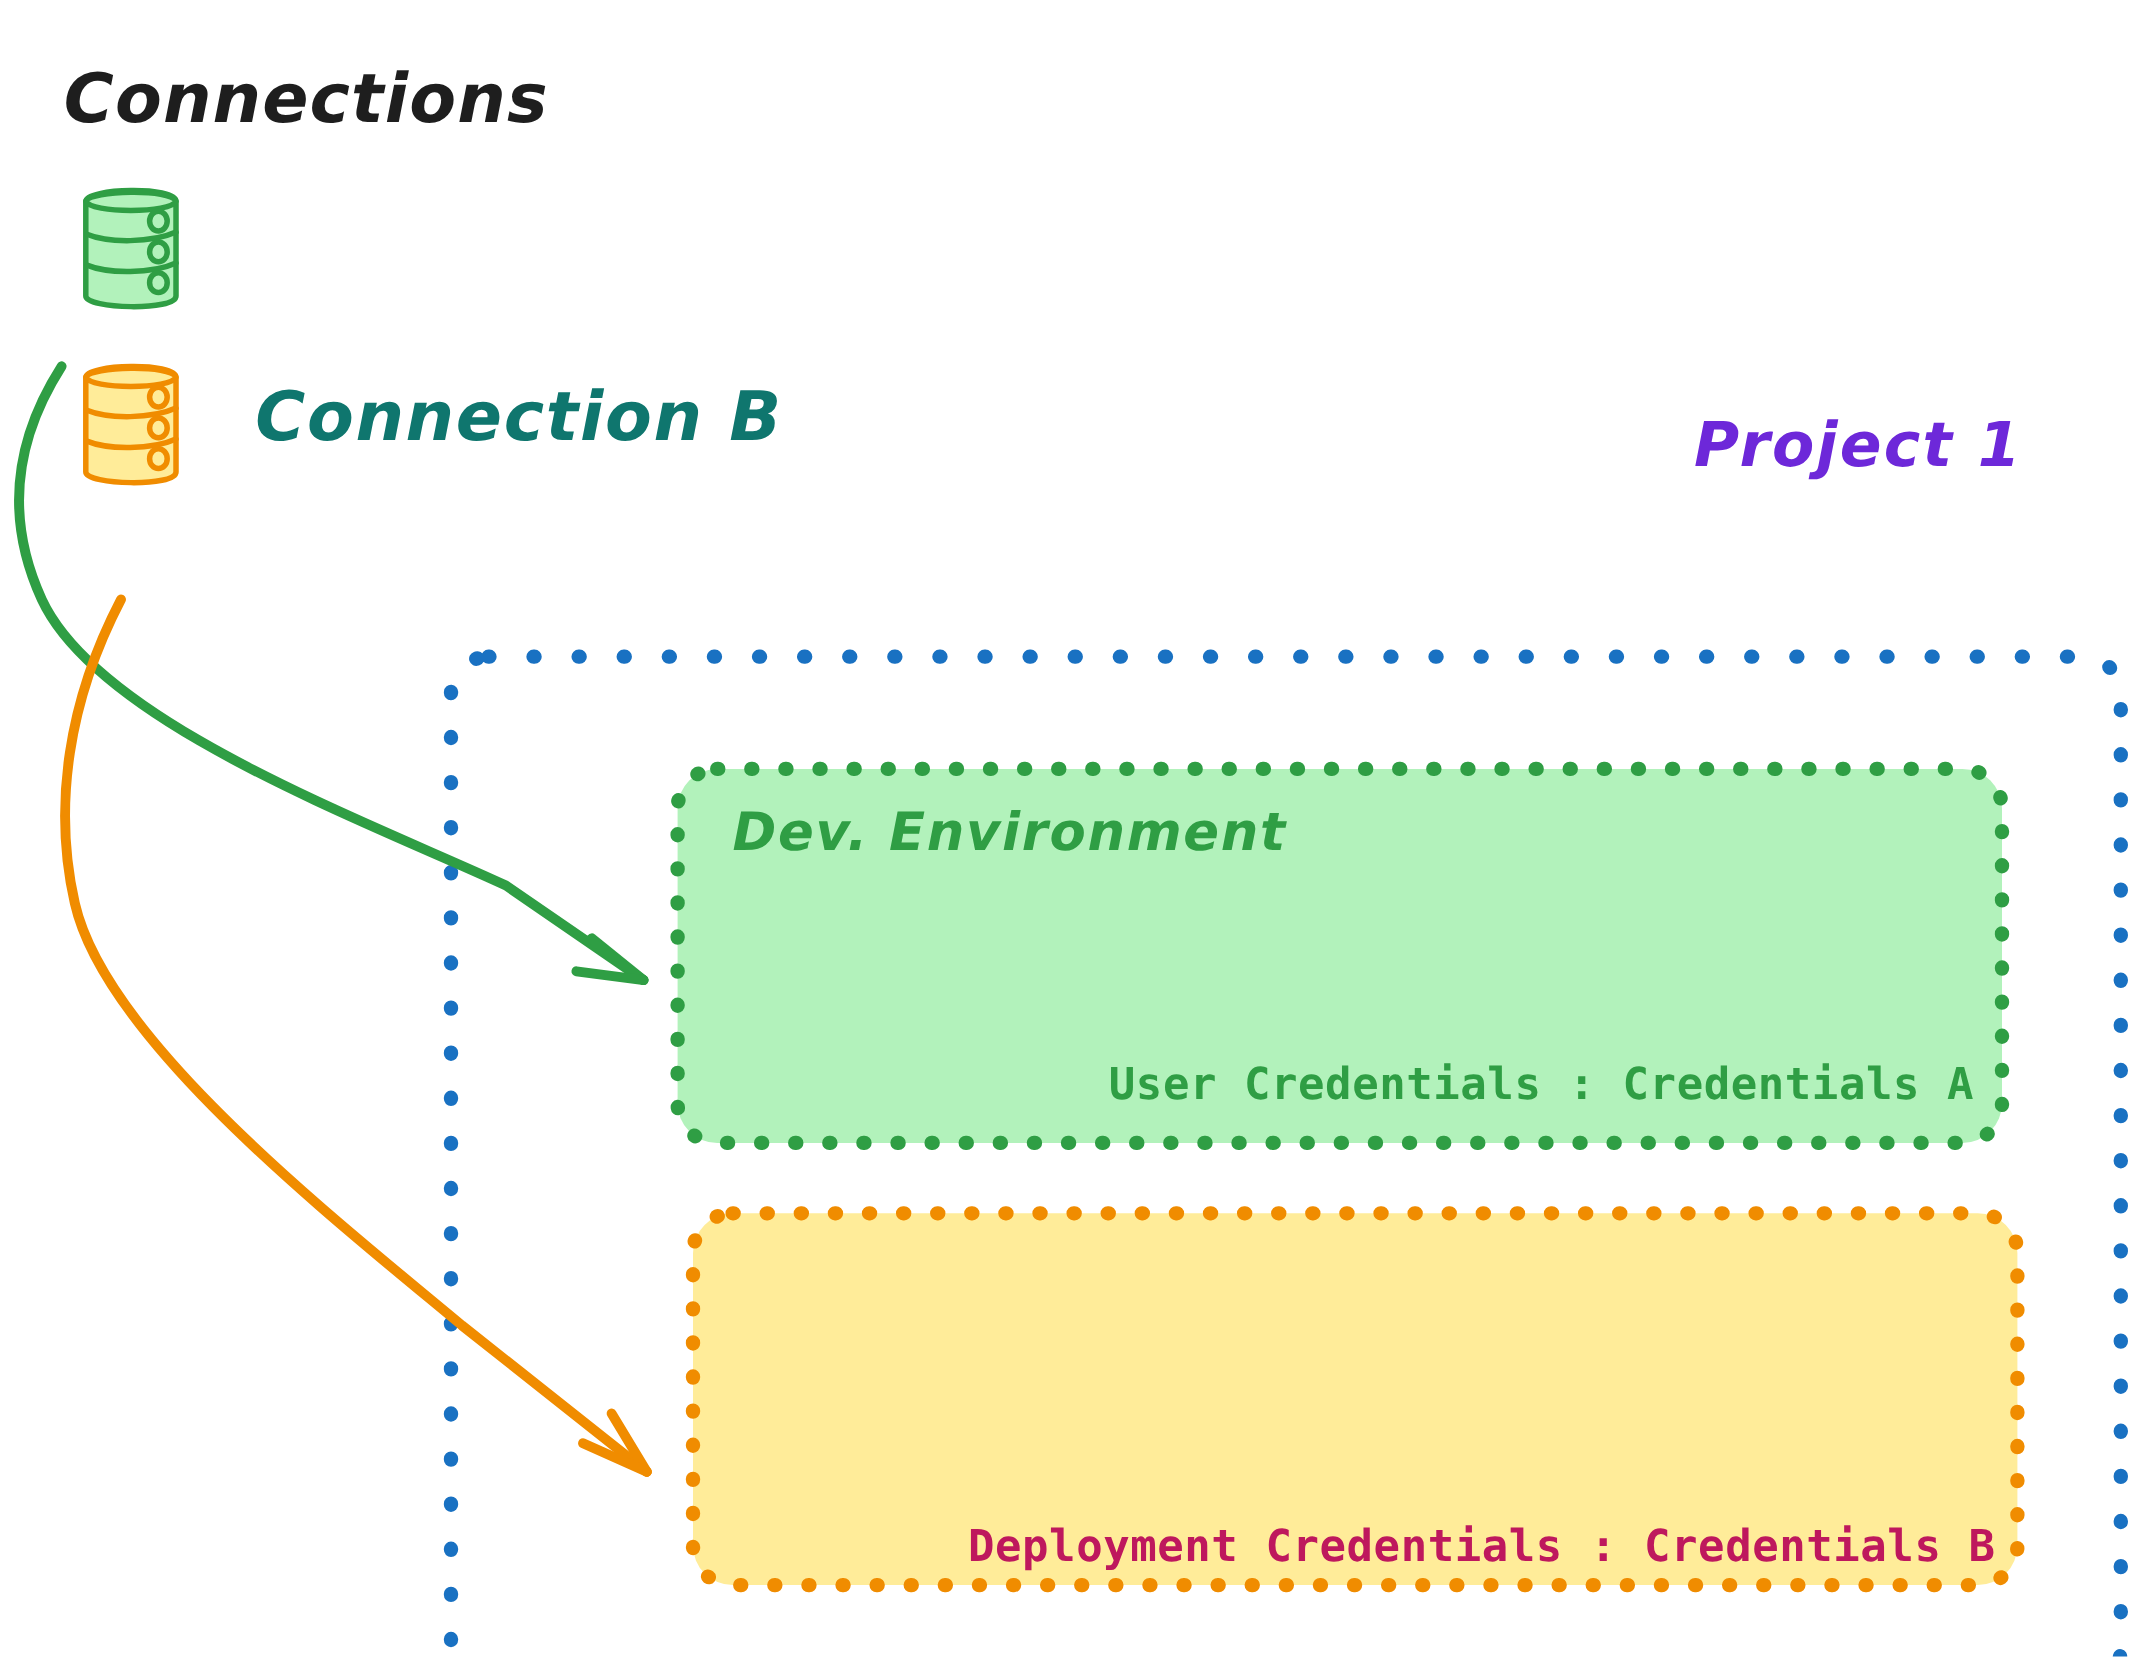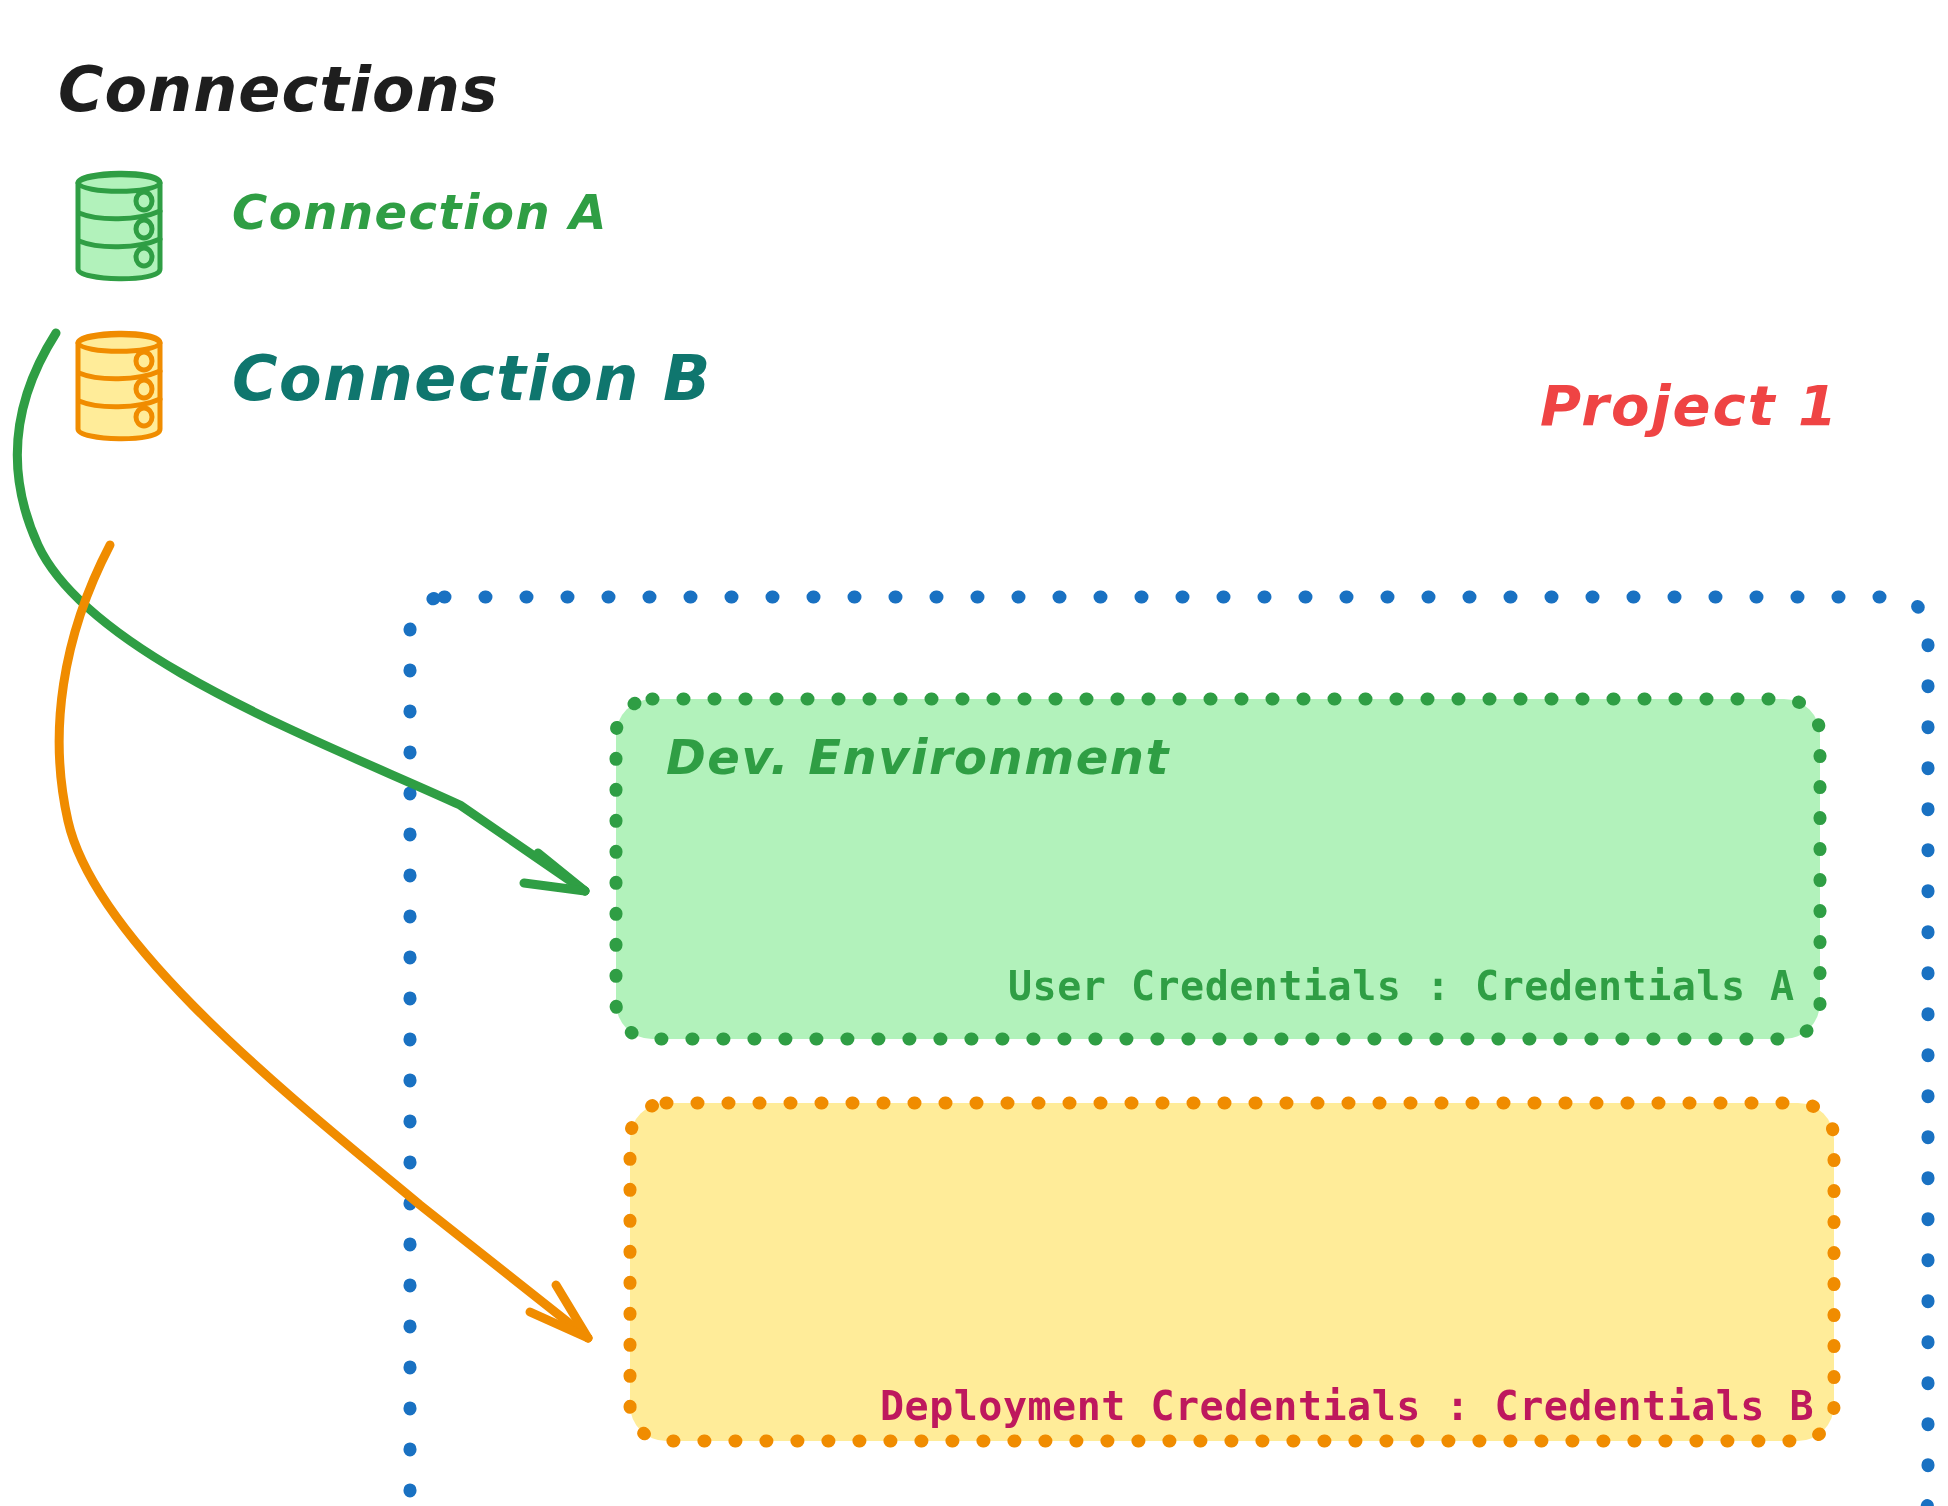--- a/index.html
+++ b/index.html
@@ -65,21 +65,21 @@
     top: 303px;
     font-size: 62px;
     letter-spacing: 1.5px;
     color: #0f766e;
   }
   #label-project {
     left: 1540px;
     top: 333px;
     font-size: 56px;
     letter-spacing: 2px;
-    color: #ef4444;
+    color: #6d28d9;
   }
   #label-dev-env {
     left: 666px;
     top: 688px;
     font-size: 48px;
     letter-spacing: 1.5px;
     color: #2f9e44;
   }
   #label-prod-env {
     left: 680px;
@@ -161,21 +161,20 @@
       <path d="M 7 78 C 26 86 66 86 88 76" fill="none" stroke="#f08c00" stroke-width="5" stroke-linecap="round"></path>
       <ellipse cx="72" cy="38" rx="8" ry="9" fill="none" stroke="#f08c00" stroke-width="5"></ellipse>
       <ellipse cx="72" cy="66" rx="8" ry="9" fill="none" stroke="#f08c00" stroke-width="5"></ellipse>
       <ellipse cx="72" cy="94" rx="8" ry="9" fill="none" stroke="#f08c00" stroke-width="5"></ellipse>
     </g>
 
   </svg>
 
   <div class="txt hand" id="title-connections">Connections</div>
 
-  <div class="txt hand" id="label-conn-a">Connection A</div>
 
   <div class="txt hand" id="label-conn-b">Connection B</div>
 
   <div class="txt hand" id="label-project">Project 1</div>
 
   <div class="txt hand" id="label-dev-env">Dev. Environment</div>
 
   <div class="txt mono" id="label-user-cred">User Credentials : Credentials A</div>
 
 

